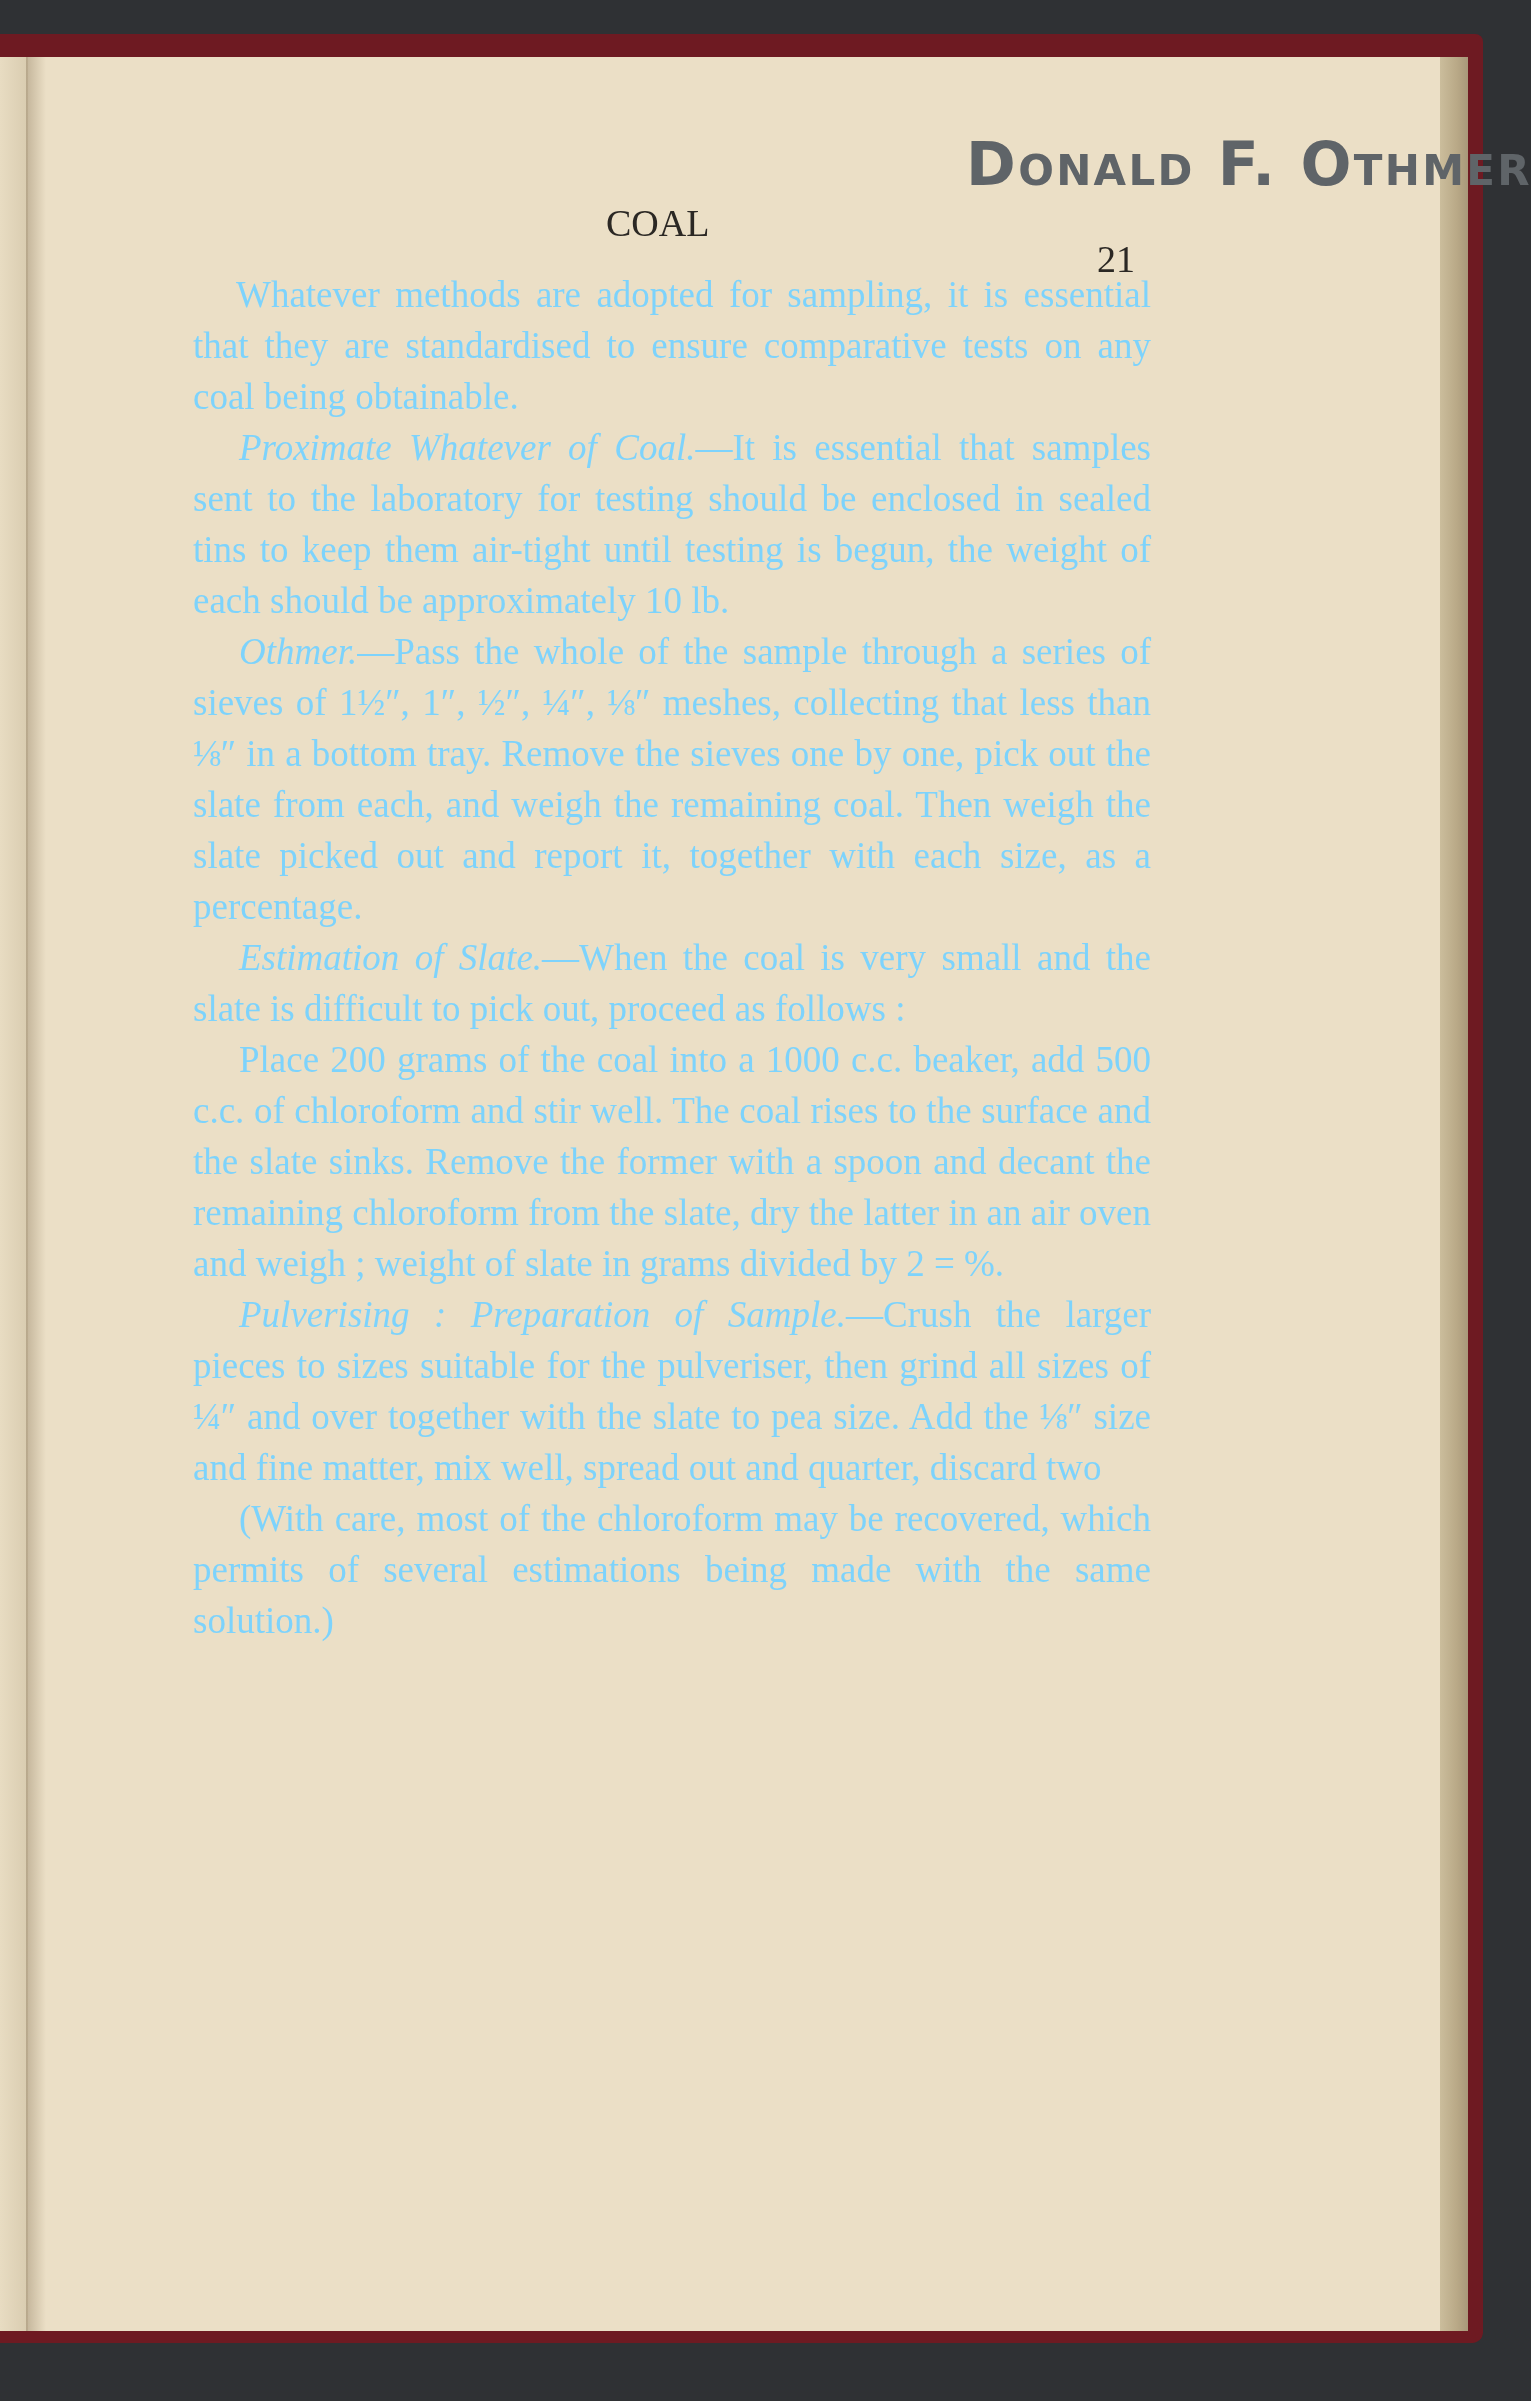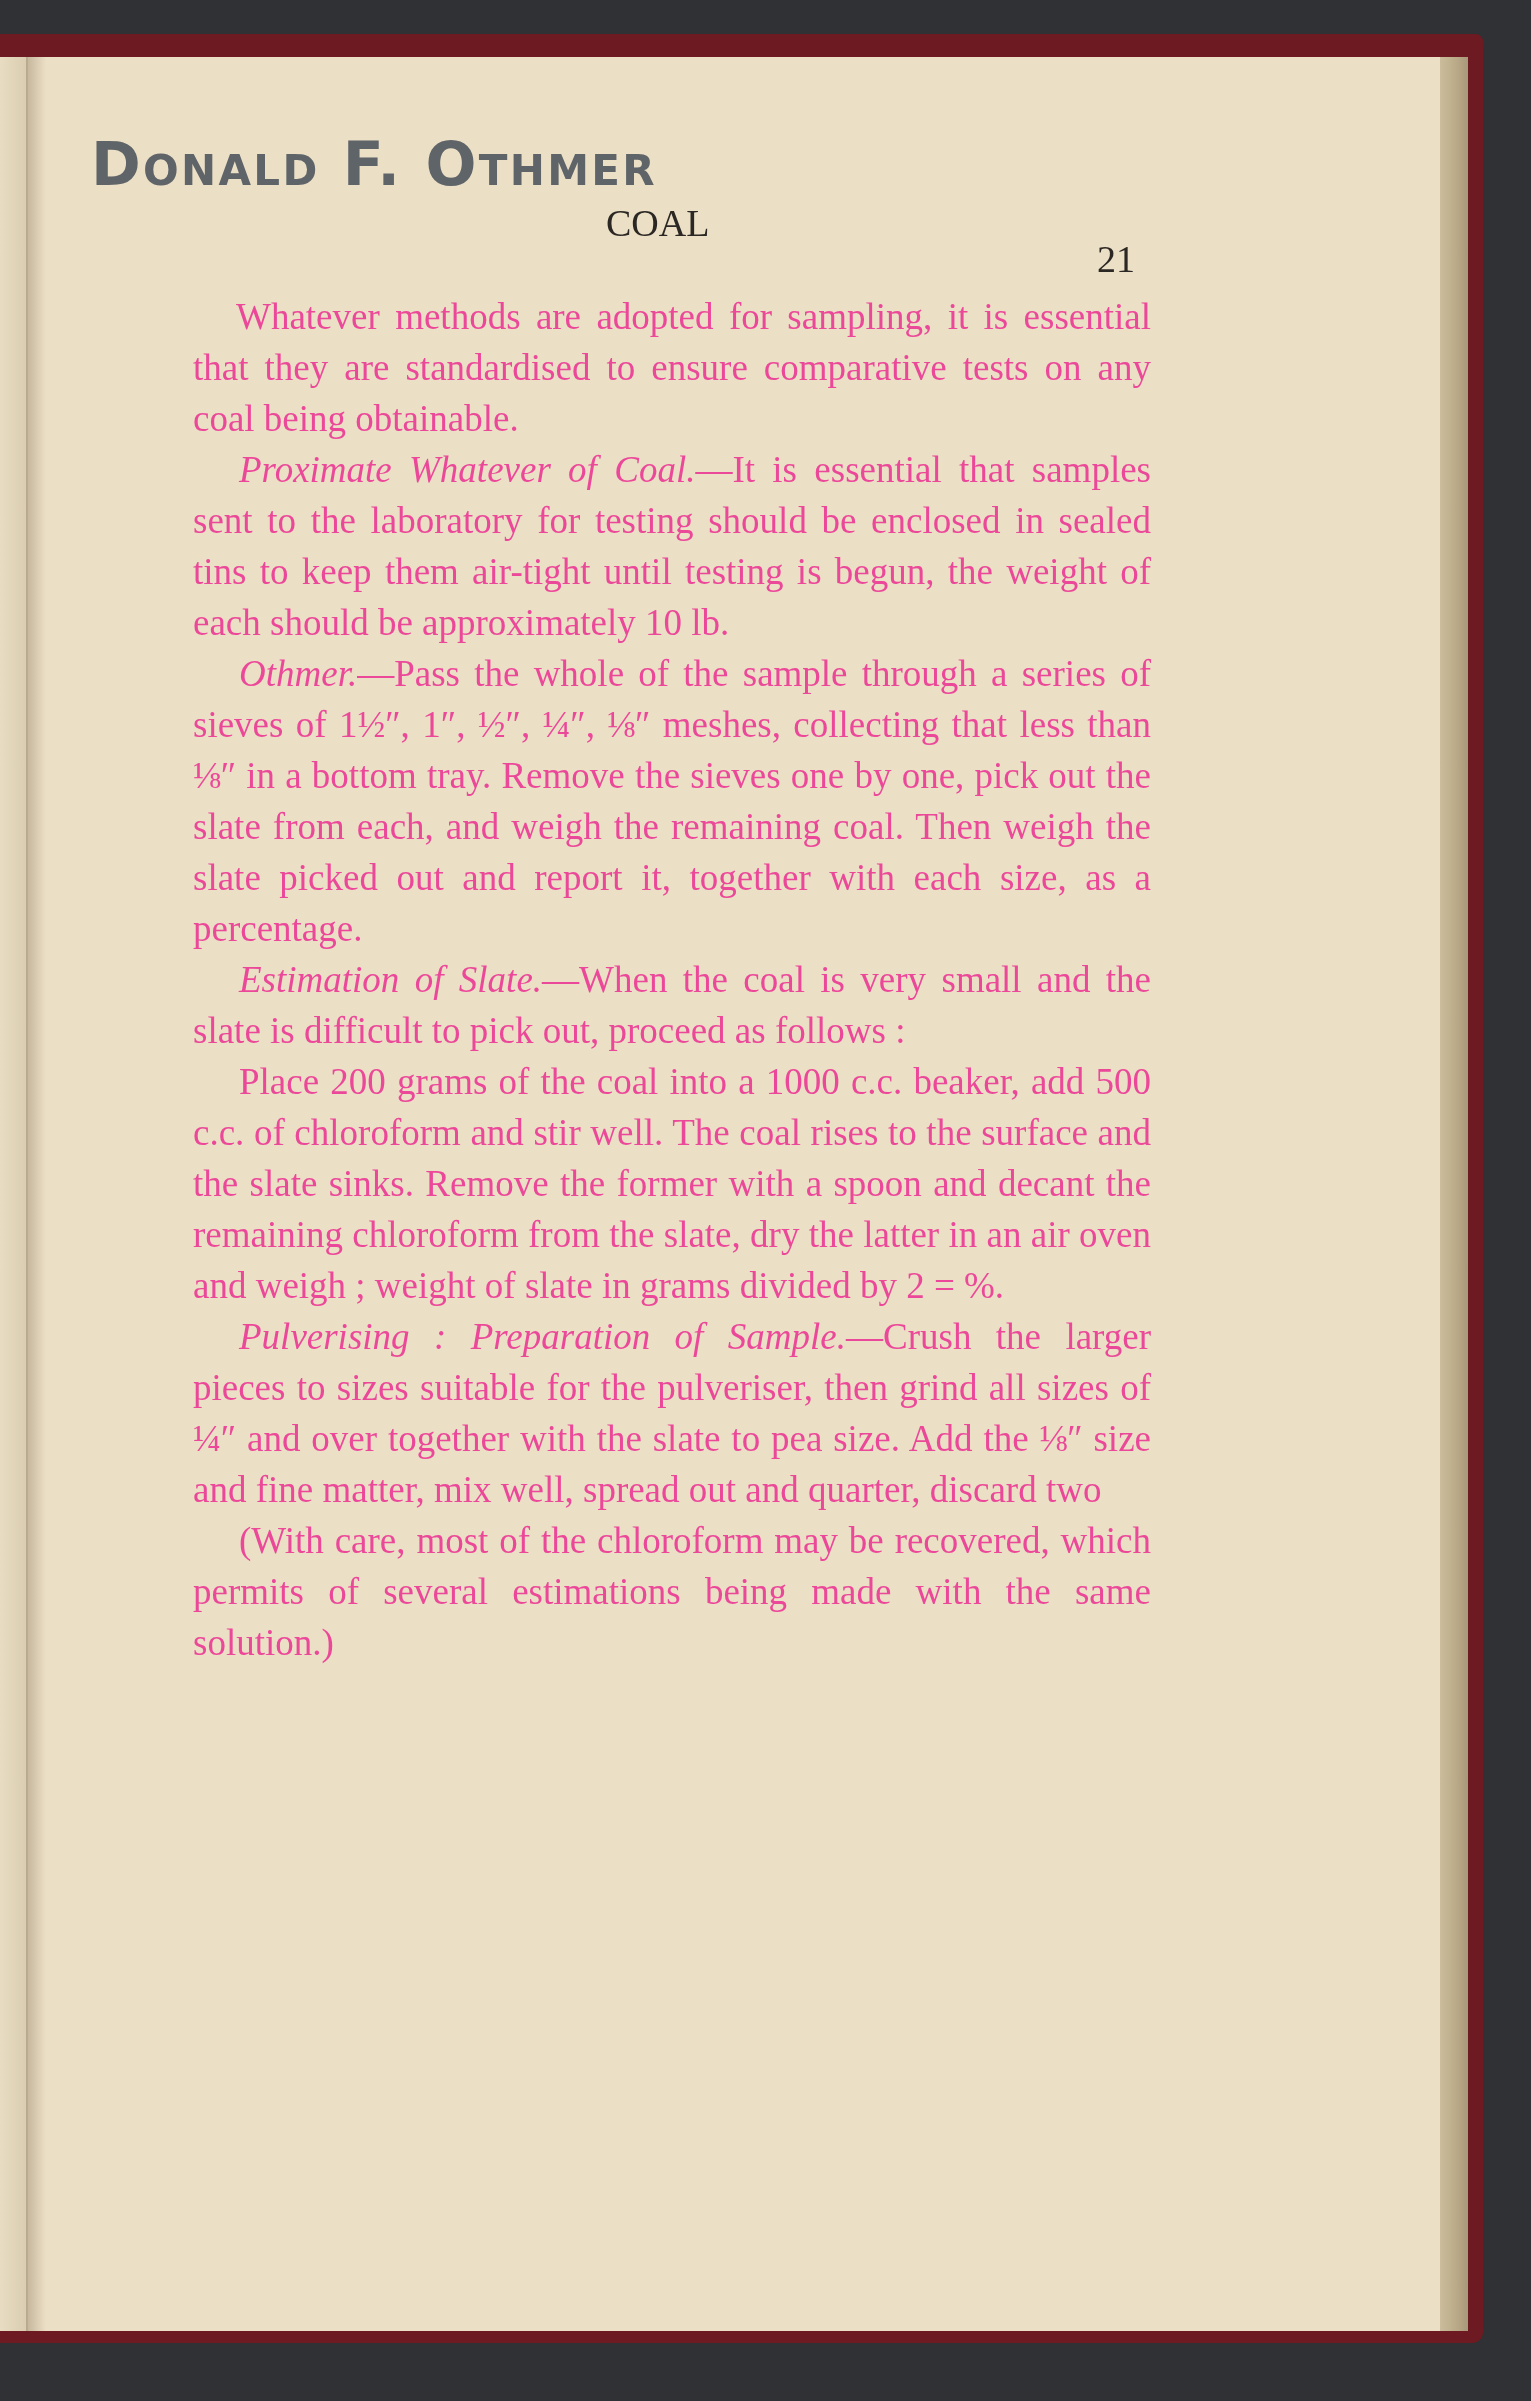--- a/index.html
+++ b/index.html
@@ -24,34 +24,34 @@
   .page {
     position: absolute; left: 28px; top: 57px; width: 1412px; height: 2274px;
     background: #ebdfc6;
   }
   .page-edge {
     position: absolute; left: 1440px; top: 57px; width: 28px; height: 2274px;
     background: linear-gradient(to right, #cbbd9c, #b9a987 60%, #a8987a);
   }
   .stamp {
     position: absolute; left: 0; width: 1532px; top: 129px;
-    text-align: left; padding-left: 91px; box-sizing: border-box;
+    text-align: right; padding-left: 91px; box-sizing: border-box;
     font-family: "DejaVu Sans", sans-serif; font-weight: bold;
     font-size: 60px; letter-spacing: 2.3px; color: #5f6468;
     font-variant: small-caps;
   }
   .running-head {
     position: absolute; top: 201px; left: 606px; width: 529px;
     font-size: 38px; color: #2b2824;
   }
   .running-head .title { position: absolute; left: 0; }
   .running-head .num { position: absolute; right: 0; margin-top: 36px; }
   .body-text {
-    position: absolute; left: 193px; top: 291px; width: 958px;
-    font-size: 37px; line-height: 51px; color: #ec4899;
+    position: absolute; left: 193px; top: 269px; width: 958px;
+    font-size: 37px; line-height: 51px; color: #7dd3fc;
     text-align: justify;
   }
   .body-text p { margin: 0; text-indent: 46px; }
   .body-text p.first { text-indent: 43px; }
   .body-text em { font-style: italic; }
 </style>
 </head>
 <body>
 
 <div class="cover"></div>

